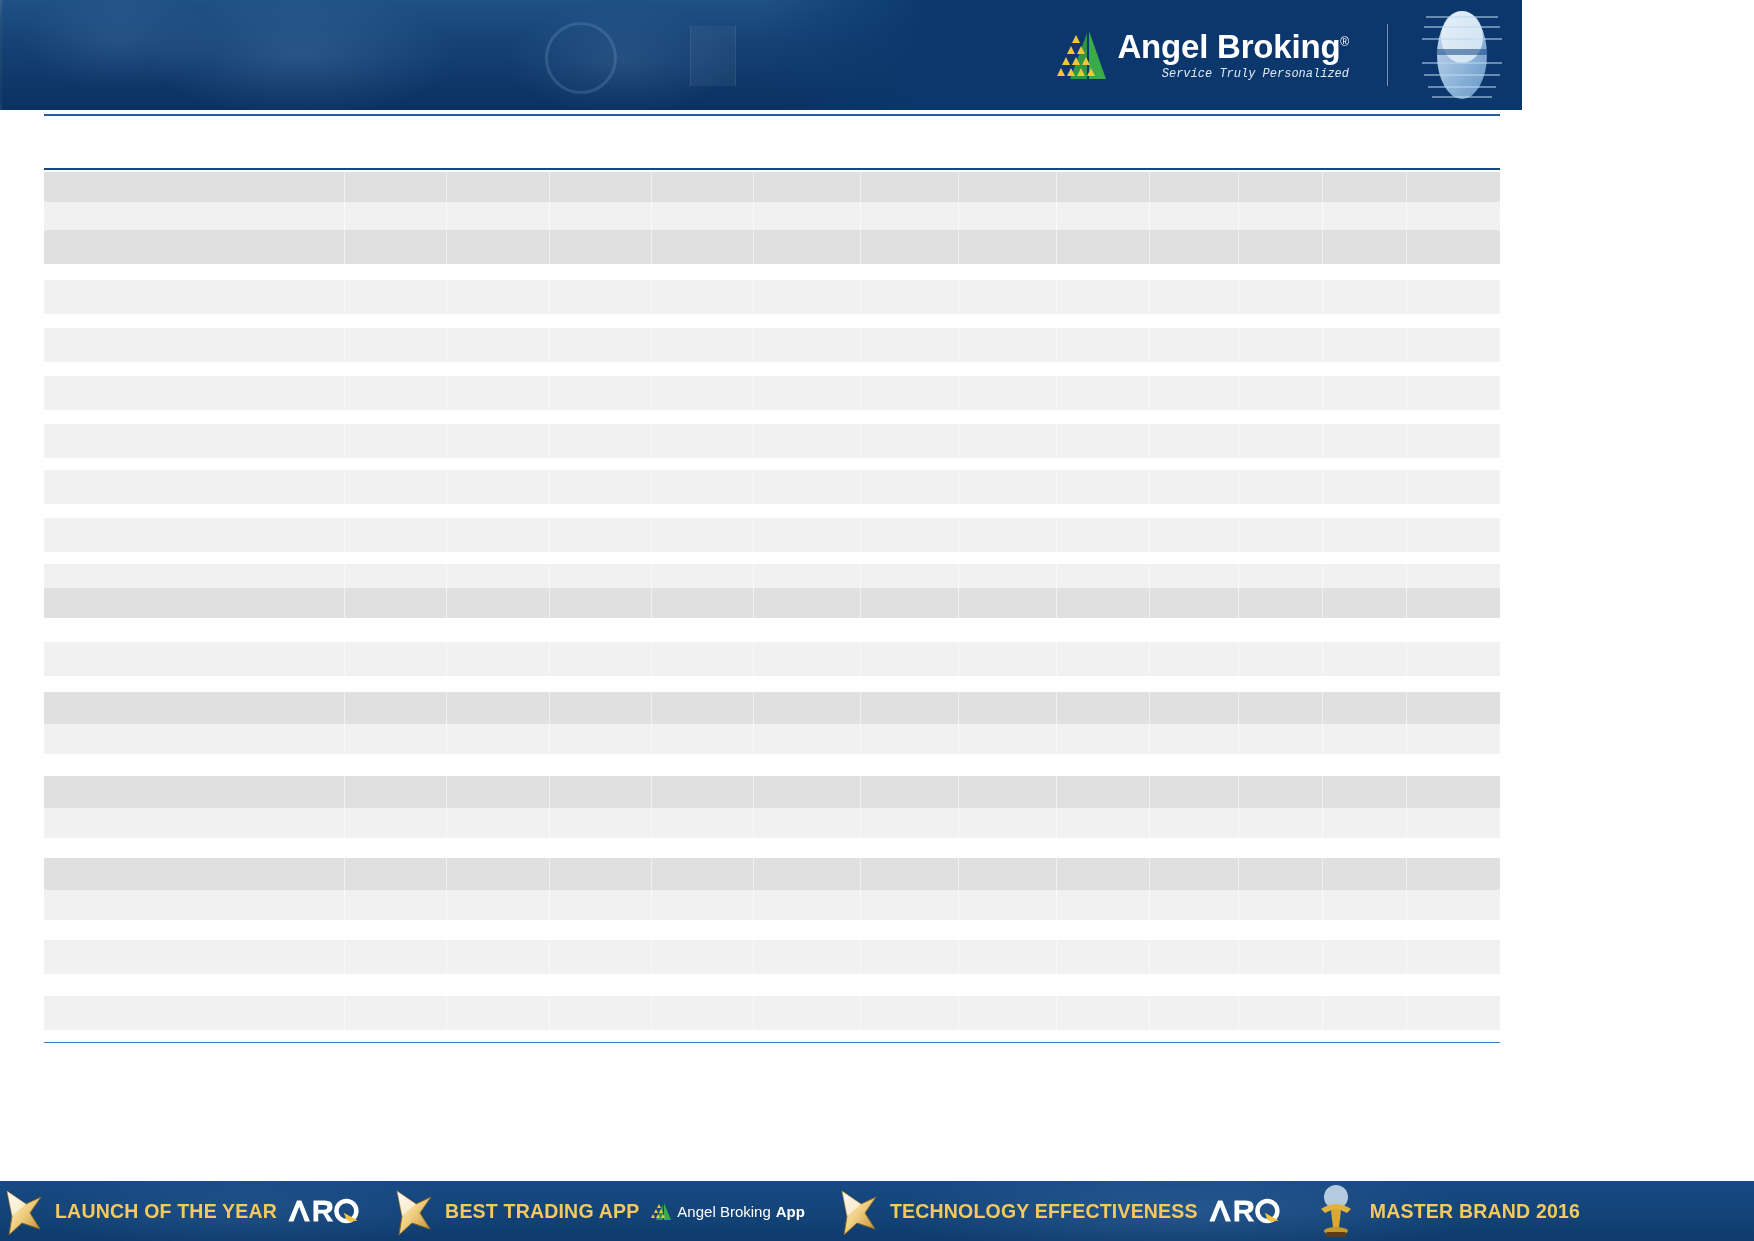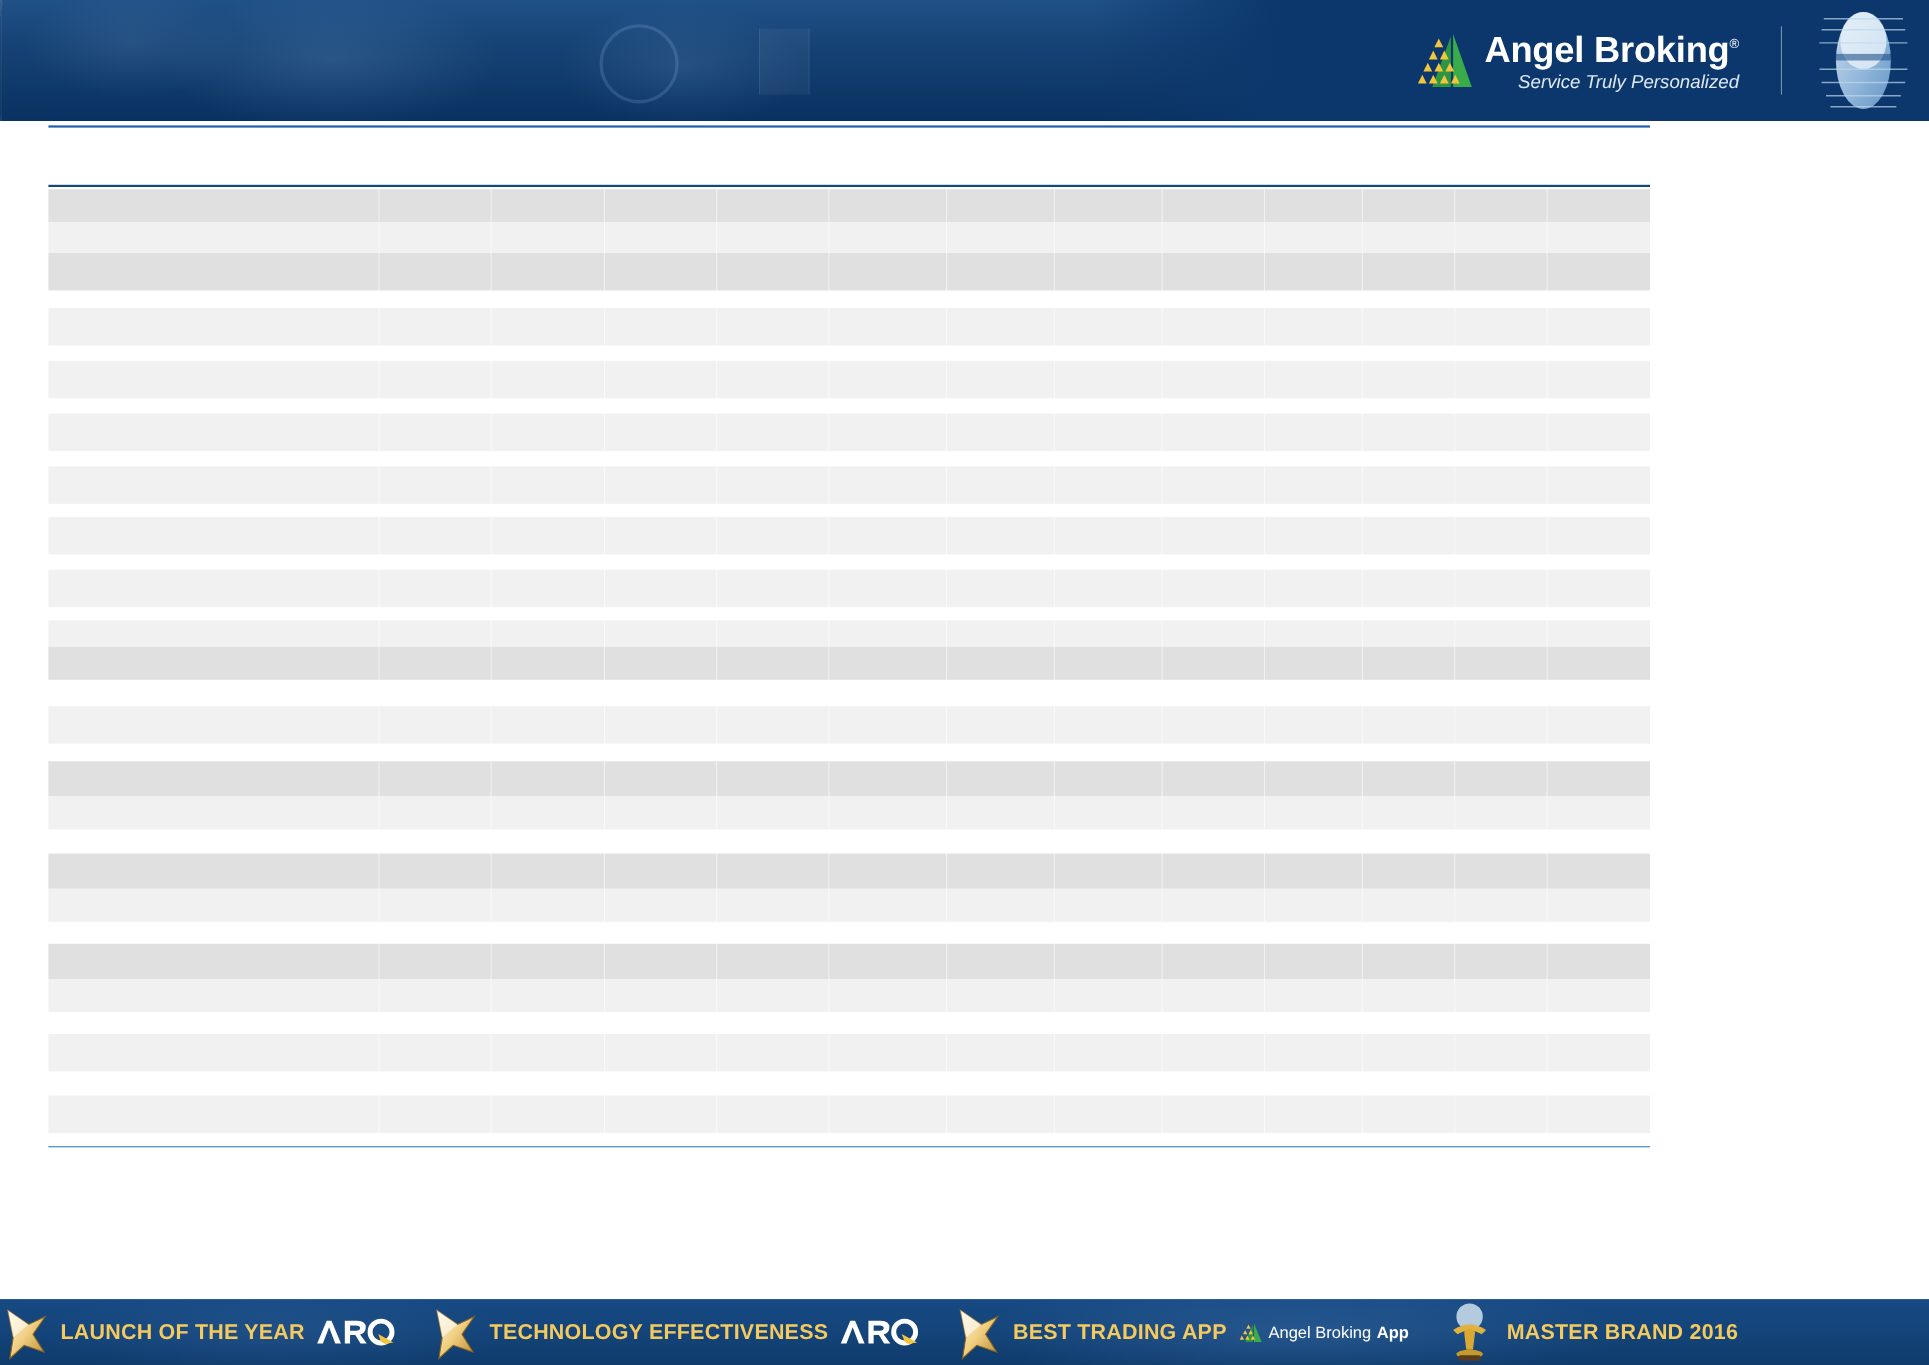--- a/index.html
+++ b/index.html
@@ -6,21 +6,21 @@
   body{
     width:1754px;height:1241px;
     background:#ffffff;
     font-family:"Liberation Sans", sans-serif;
     overflow:hidden;
     position:relative;
   }
 
   
   .header{
-    position:absolute;left:0;top:0;width:1754px;height:110px;
+    position:absolute;left:0;top:0;width:1522px;height:110px;
     background:
       linear-gradient(90deg, rgba(255,255,255,.05) 0 2px, rgba(0,0,0,0) 2px 9px),
       linear-gradient(180deg, rgba(255,255,255,.06), rgba(0,0,0,.10)),
       radial-gradient(ellipse 220px 90px at 300px 55px, rgba(120,170,220,.22), rgba(0,0,0,0) 70%),
       radial-gradient(ellipse 160px 80px at 620px 60px, rgba(140,185,230,.16), rgba(0,0,0,0) 70%),
       radial-gradient(ellipse 140px 70px at 120px 40px, rgba(150,190,235,.13), rgba(0,0,0,0) 70%),
       linear-gradient(115deg, rgba(255,255,255,.07) 0 1px, rgba(0,0,0,0) 1px 40px),
       linear-gradient(180deg,#12467f 0%, #0d3d74 40%, #0b376c 100%);
     overflow:hidden;
   }
@@ -54,21 +54,21 @@
   }
   .ab-logo{display:flex;align-items:center;gap:9px;padding-right:18px;}
   .ab-mark{width:62px;height:56px;position:relative;flex:none;}
   .ab-words{display:flex;flex-direction:column;align-items:flex-end;line-height:1;}
   .ab-name{
     color:#ffffff;font-size:33px;font-weight:bold;letter-spacing:-.2px;
     position:relative;white-space:nowrap;
   }
   .ab-reg{font-size:12px;vertical-align:super;font-weight:normal;}
   .ab-tag{
-    color:#dfe8f3;font-size:17px;margin-top:5px;white-space:nowrap;font-style:italic;
+    color:#dfe8f3;font-size:12px;margin-top:5px;white-space:nowrap;font-style:italic;font-family:Liberation Mono, monospace;
   }
   .divider{width:1px;height:62px;background:rgba(255,255,255,.45);margin:0 20px;}
   .arq-block{display:flex;flex-direction:column;align-items:center;padding-right:6px;}
   .arq-powered{color:#e8eef7;font-size:15px;letter-spacing:.4px;margin-bottom:2px;}
   .arq-word{display:flex;align-items:center;color:#fff;font-size:44px;font-weight:bold;letter-spacing:2px;line-height:1;}
   .arq-reg{font-size:11px;vertical-align:super;font-weight:normal;align-self:flex-start;margin-top:4px;}
   .arq-head{
     width:96px;height:104px;margin-left:6px;flex:none;position:relative;
   }
 
@@ -273,61 +273,61 @@
           <defs>
             <linearGradient id="sg" x1="0" y1="0" x2="1" y2="1">
               <stop offset="0%" stop-color="#fff6de"></stop>
               <stop offset="50%" stop-color="#f0cf82"></stop>
               <stop offset="100%" stop-color="#b8892f"></stop>
             </linearGradient>
           </defs>
           <path d="M7 6 L26 19 L41 12 L30 28 L40 44 L22 38 L9 50 L12 31 Z" fill="url(#sg)" stroke="#8a6520" stroke-width="1"></path>
           <path d="M7 6 L26 19 L12 31 Z" fill="#ffffff" opacity=".55"></path>
         </svg>
-        <span class="aw-label">TECHNOLOGY EFFECTIVENESS</span>
-        <span class="aw-arq">
-          <svg viewBox="0 0 84 30" width="74" height="26">
-            <path d="M2 27 L12 3 L17 3 L27 27 L21 27 L14.5 10 L8 27 Z" fill="#fff"></path>
-            <path d="M31 27 L31 3 L44 3 Q53 3 53 10 Q53 16 47 17.5 L54 27 L47.5 27 L42 18 L36.5 18 L36.5 27 Z M36.5 8 L36.5 13.5 L43 13.5 Q47 13.5 47 10.8 Q47 8 43 8 Z" fill="#fff"></path>
-            <circle cx="69" cy="15" r="11.5" fill="none" stroke="#fff" stroke-width="5.2"></circle>
-            <polygon points="66,17 82,26 73,27.5 69,25" fill="#f2c53d"></polygon>
-          </svg>
-        </span>
-      </div>
-      <div class="award">
-        <svg class="aw-star" viewBox="0 0 46 52">
-          <defs>
-            <linearGradient id="sg" x1="0" y1="0" x2="1" y2="1">
-              <stop offset="0%" stop-color="#fff6de"></stop>
-              <stop offset="50%" stop-color="#f0cf82"></stop>
-              <stop offset="100%" stop-color="#b8892f"></stop>
-            </linearGradient>
-          </defs>
-          <path d="M7 6 L26 19 L41 12 L30 28 L40 44 L22 38 L9 50 L12 31 Z" fill="url(#sg)" stroke="#8a6520" stroke-width="1"></path>
-          <path d="M7 6 L26 19 L12 31 Z" fill="#ffffff" opacity=".55"></path>
-        </svg>
         <span class="aw-label">BEST TRADING APP</span>
         <span class="aw-sub">
           <svg class="mini-mark" viewBox="0 0 24 20">
             <polygon points="16,2 23,19 16,19" fill="#3aab4b"></polygon>
             <polygon points="15,3 15,19 8,19" fill="#2e9642"></polygon>
             <g fill="#f2c53d">
               <polygon points="11,3 13,7 9,7"></polygon>
               <polygon points="8,8 10,12 6,12"></polygon>
               <polygon points="13,8 15,12 11,12"></polygon>
               <polygon points="5,13 7,17 3,17"></polygon>
               <polygon points="10,13 12,17 8,17"></polygon>
               <polygon points="15,13 17,17 13,17"></polygon>
             </g>
           </svg>
           <span>Angel Broking</span>
           <b>App</b>
         </span>
       </div>
       <div class="award">
+        <svg class="aw-star" viewBox="0 0 46 52">
+          <defs>
+            <linearGradient id="sg" x1="0" y1="0" x2="1" y2="1">
+              <stop offset="0%" stop-color="#fff6de"></stop>
+              <stop offset="50%" stop-color="#f0cf82"></stop>
+              <stop offset="100%" stop-color="#b8892f"></stop>
+            </linearGradient>
+          </defs>
+          <path d="M7 6 L26 19 L41 12 L30 28 L40 44 L22 38 L9 50 L12 31 Z" fill="url(#sg)" stroke="#8a6520" stroke-width="1"></path>
+          <path d="M7 6 L26 19 L12 31 Z" fill="#ffffff" opacity=".55"></path>
+        </svg>
+        <span class="aw-label">TECHNOLOGY EFFECTIVENESS</span>
+        <span class="aw-arq">
+          <svg viewBox="0 0 84 30" width="74" height="26">
+            <path d="M2 27 L12 3 L17 3 L27 27 L21 27 L14.5 10 L8 27 Z" fill="#fff"></path>
+            <path d="M31 27 L31 3 L44 3 Q53 3 53 10 Q53 16 47 17.5 L54 27 L47.5 27 L42 18 L36.5 18 L36.5 27 Z M36.5 8 L36.5 13.5 L43 13.5 Q47 13.5 47 10.8 Q47 8 43 8 Z" fill="#fff"></path>
+            <circle cx="69" cy="15" r="11.5" fill="none" stroke="#fff" stroke-width="5.2"></circle>
+            <polygon points="66,17 82,26 73,27.5 69,25" fill="#f2c53d"></polygon>
+          </svg>
+        </span>
+      </div>
+      <div class="award">
         <svg class="aw-trophy" viewBox="0 0 50 56">
           <circle cx="25" cy="14" r="12" fill="#cfe0ee" opacity=".85"></circle>
           <path d="M10 26 Q25 16 40 26 L36 30 Q25 23 14 30 Z" fill="#e0b341"></path>
           <path d="M20 28 q5 -6 10 0 l-2 16 h-6 z" fill="#d9a934"></path>
           <ellipse cx="25" cy="48" rx="12" ry="4" fill="#c59a2c"></ellipse>
           <rect x="15" y="49" width="20" height="5" rx="1.5" fill="#5c3b1c"></rect>
         </svg>
         <span class="aw-label">MASTER BRAND 2016</span>
       </div>
     </div>

